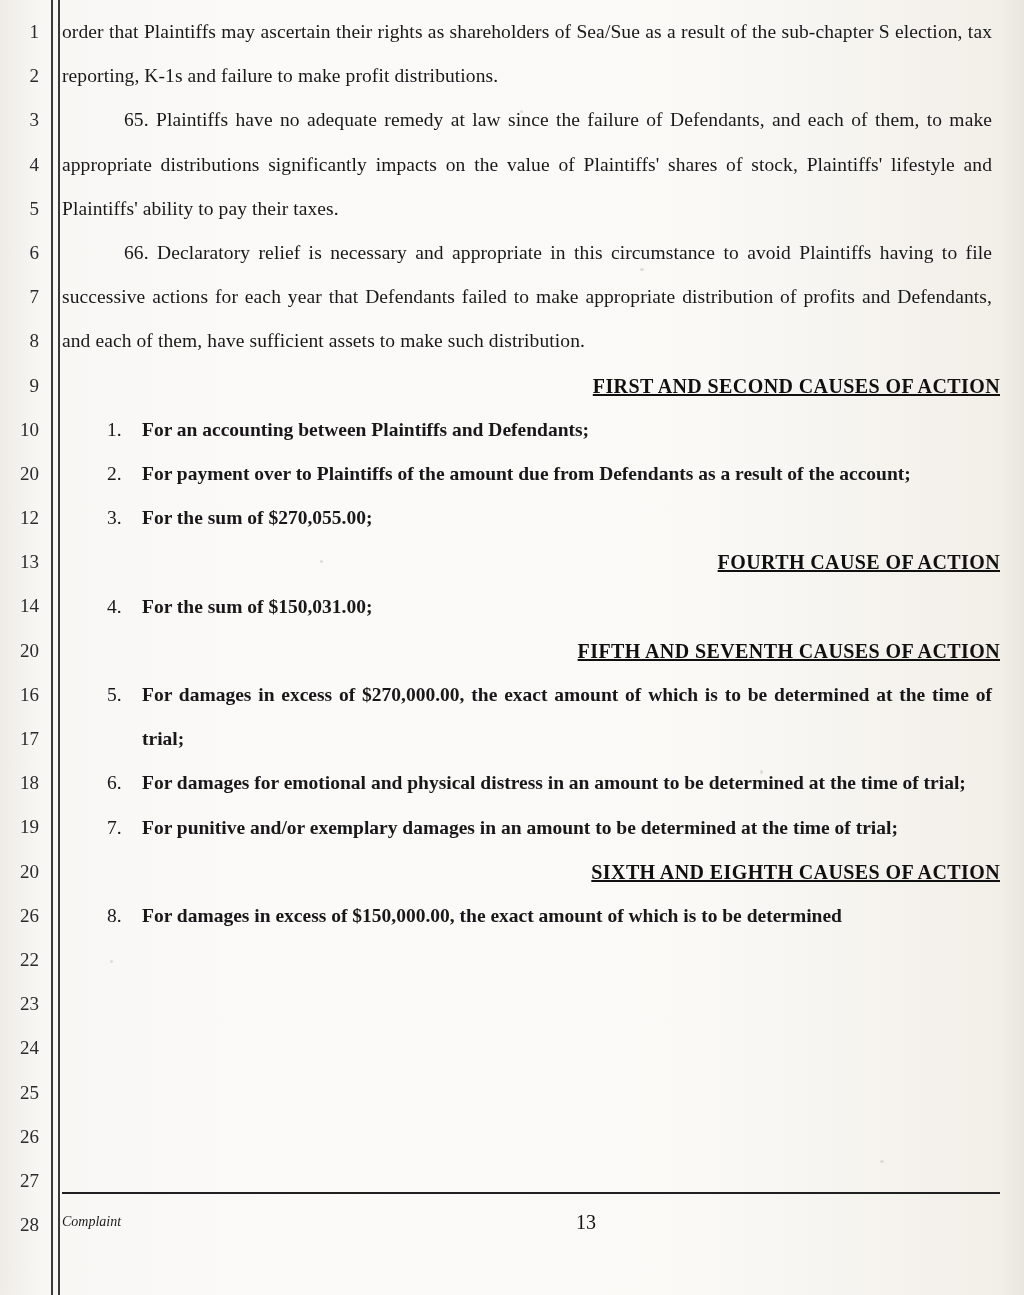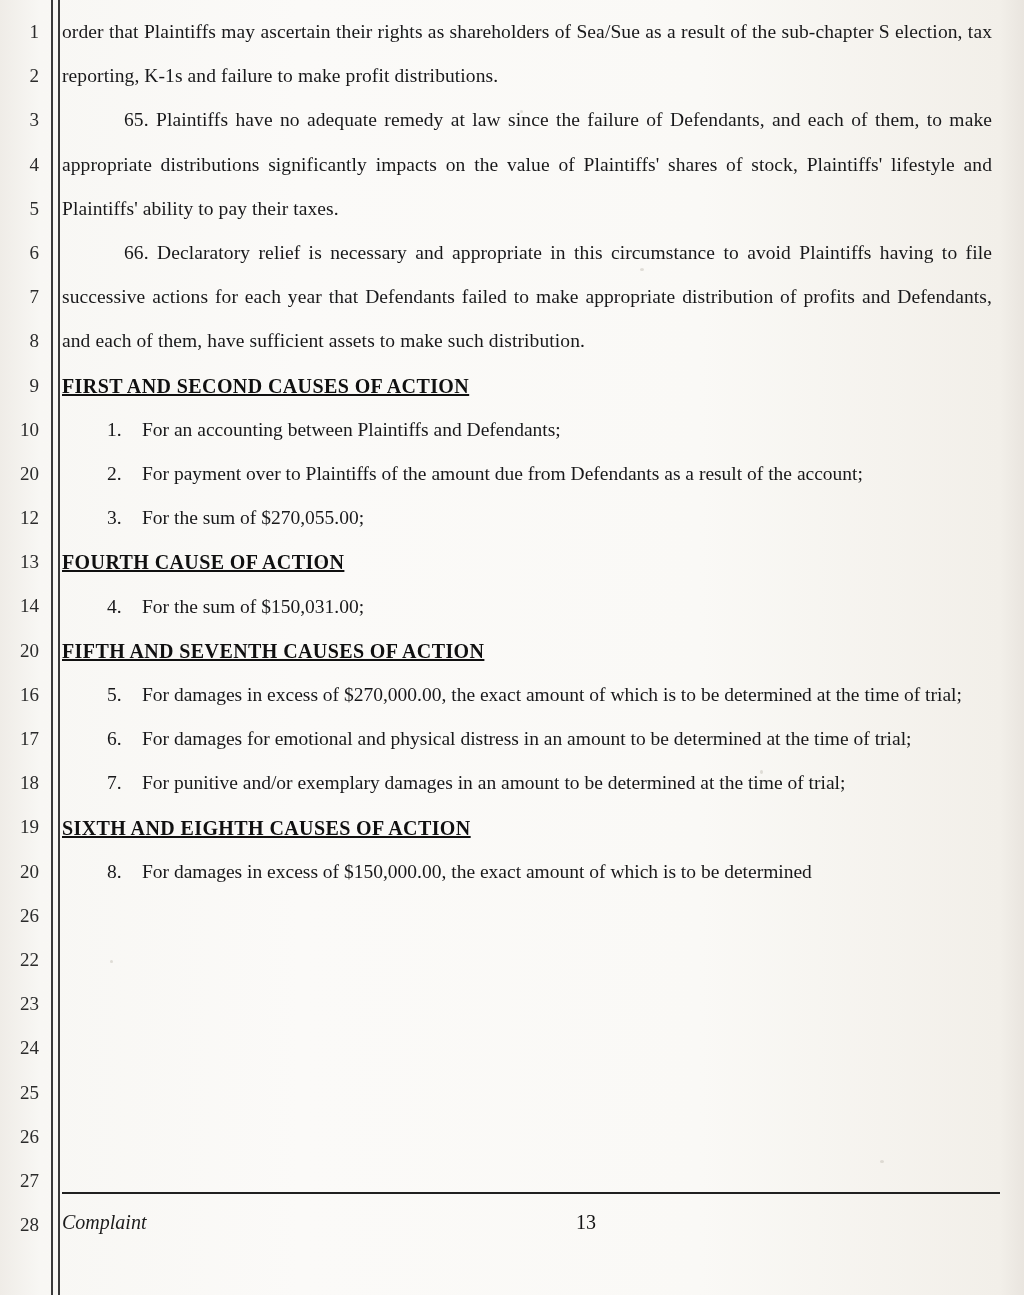--- a/index.html
+++ b/index.html
@@ -71,21 +71,21 @@
     padding-right: 8px;
   }
   .body-text p.indent {
     text-indent: 62px;
   }
   .heading {
     margin: 0;
     font-size: 20px;
     line-height: 44.2px;
     font-weight: bold;
-    text-align: left;
+    text-align: right;
     text-decoration: underline;
     color: #101010;
     letter-spacing: 0.4px;
   }
   .numlist {
     display: block;
   }
   .numitem {
     display: flex;
     align-items: flex-start;
@@ -99,41 +99,42 @@
     box-sizing: border-box;
     color: #18181a;
   }
   .numitem .txt {
     flex: 1;
     font-size: 19.5px;
     line-height: 44.2px;
     color: #18181a;
     text-align: justify;
     padding-right: 8px;
+    font-weight: bold;
   }
   .footer-rule {
     position: absolute;
     left: 62px;
     top: 1192px;
     width: 938px;
     height: 2px;
     background: #202020;
   }
   .footer {
     position: absolute;
     left: 62px;
     top: 1202px;
     width: 938px;
     height: 40px;
     display: flex;
     align-items: center;
   }
   .footer .doc-label {
     font-style: italic;
-    font-size: 20px;
+    font-size: 14px;
     color: #1b1b1b;
     width: 280px;
   }
   .footer .page-no {
     flex: 1;
     text-align: center;
     font-size: 20px;
     color: #141414;
     margin-right: 170px;
   }

